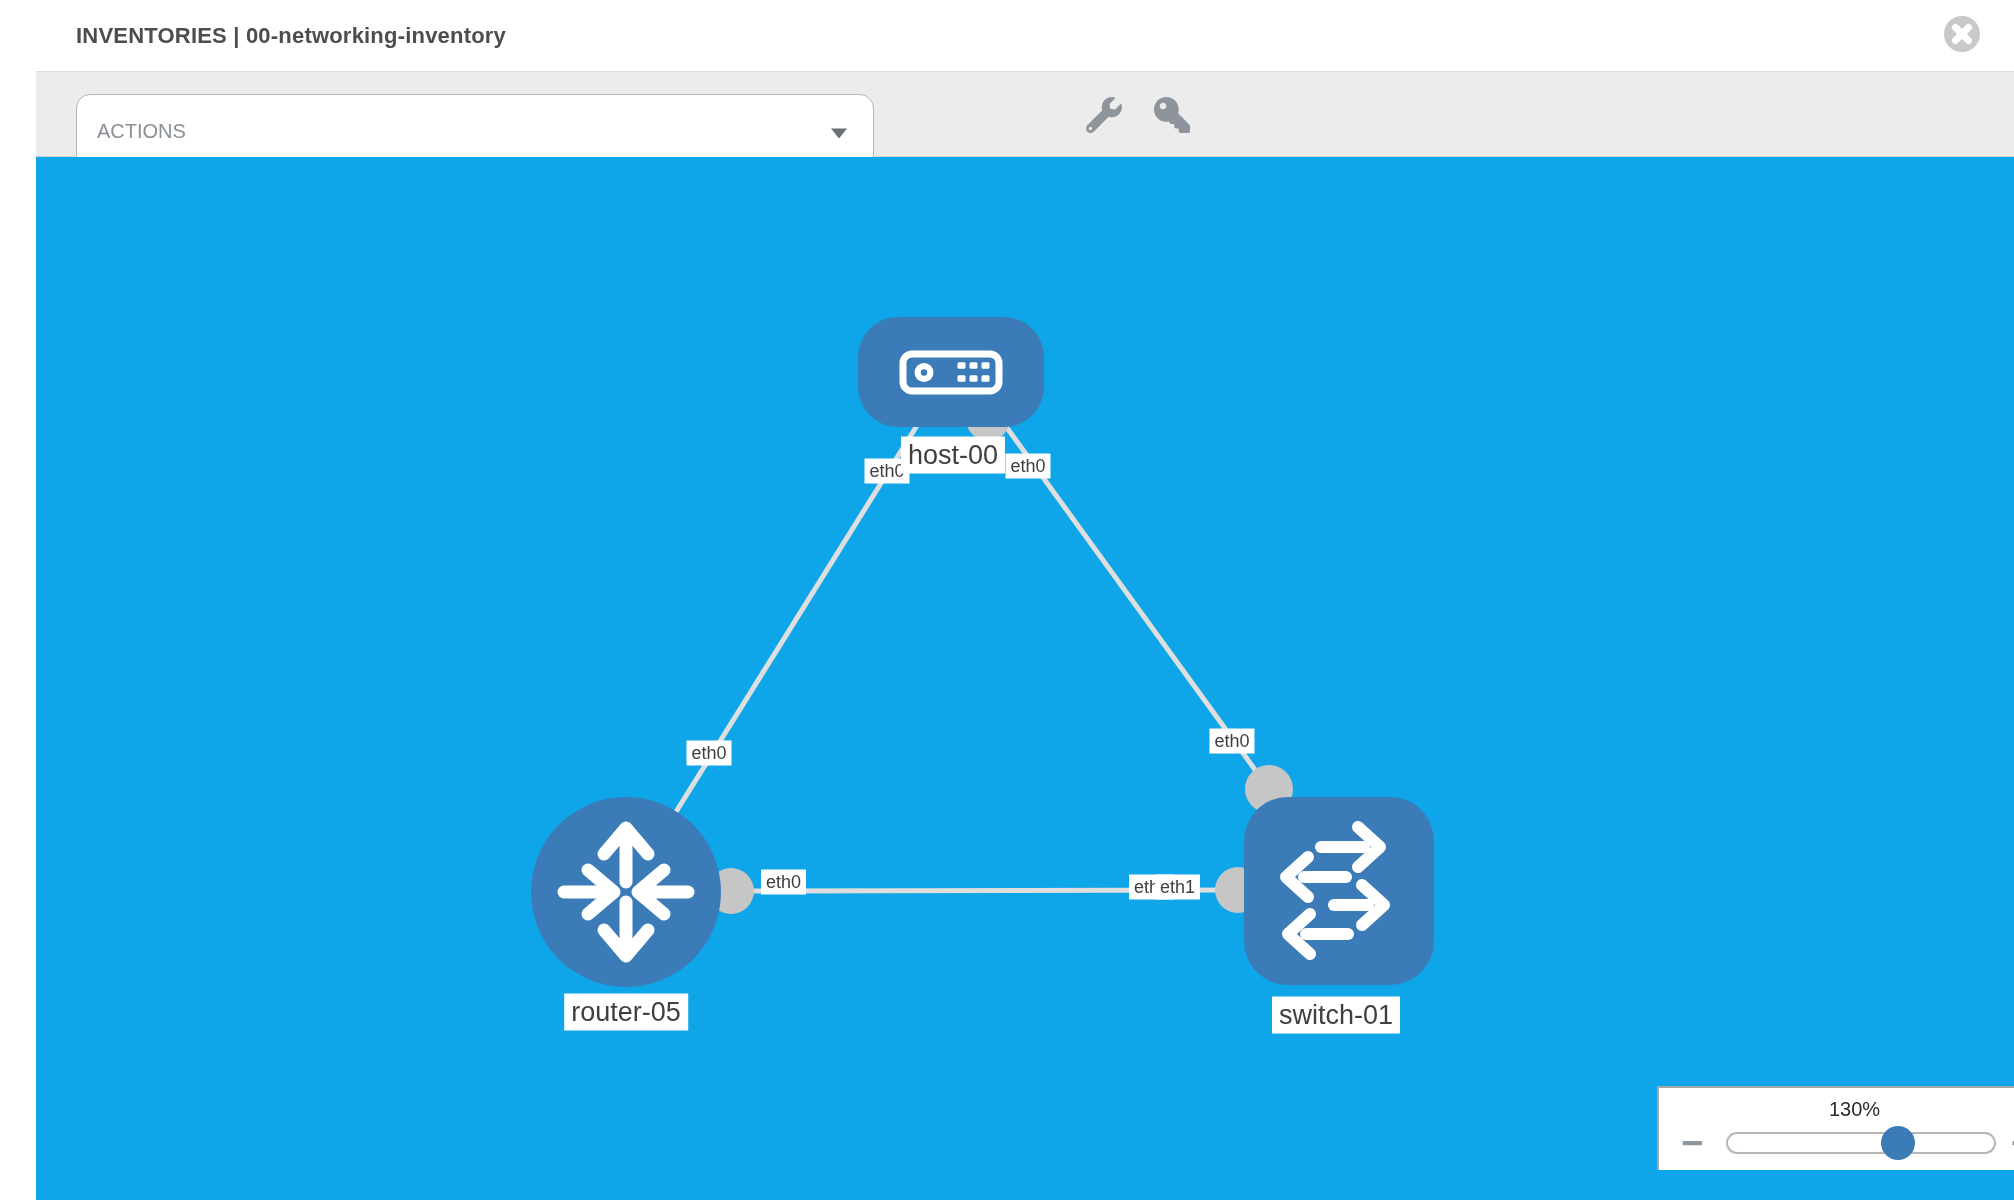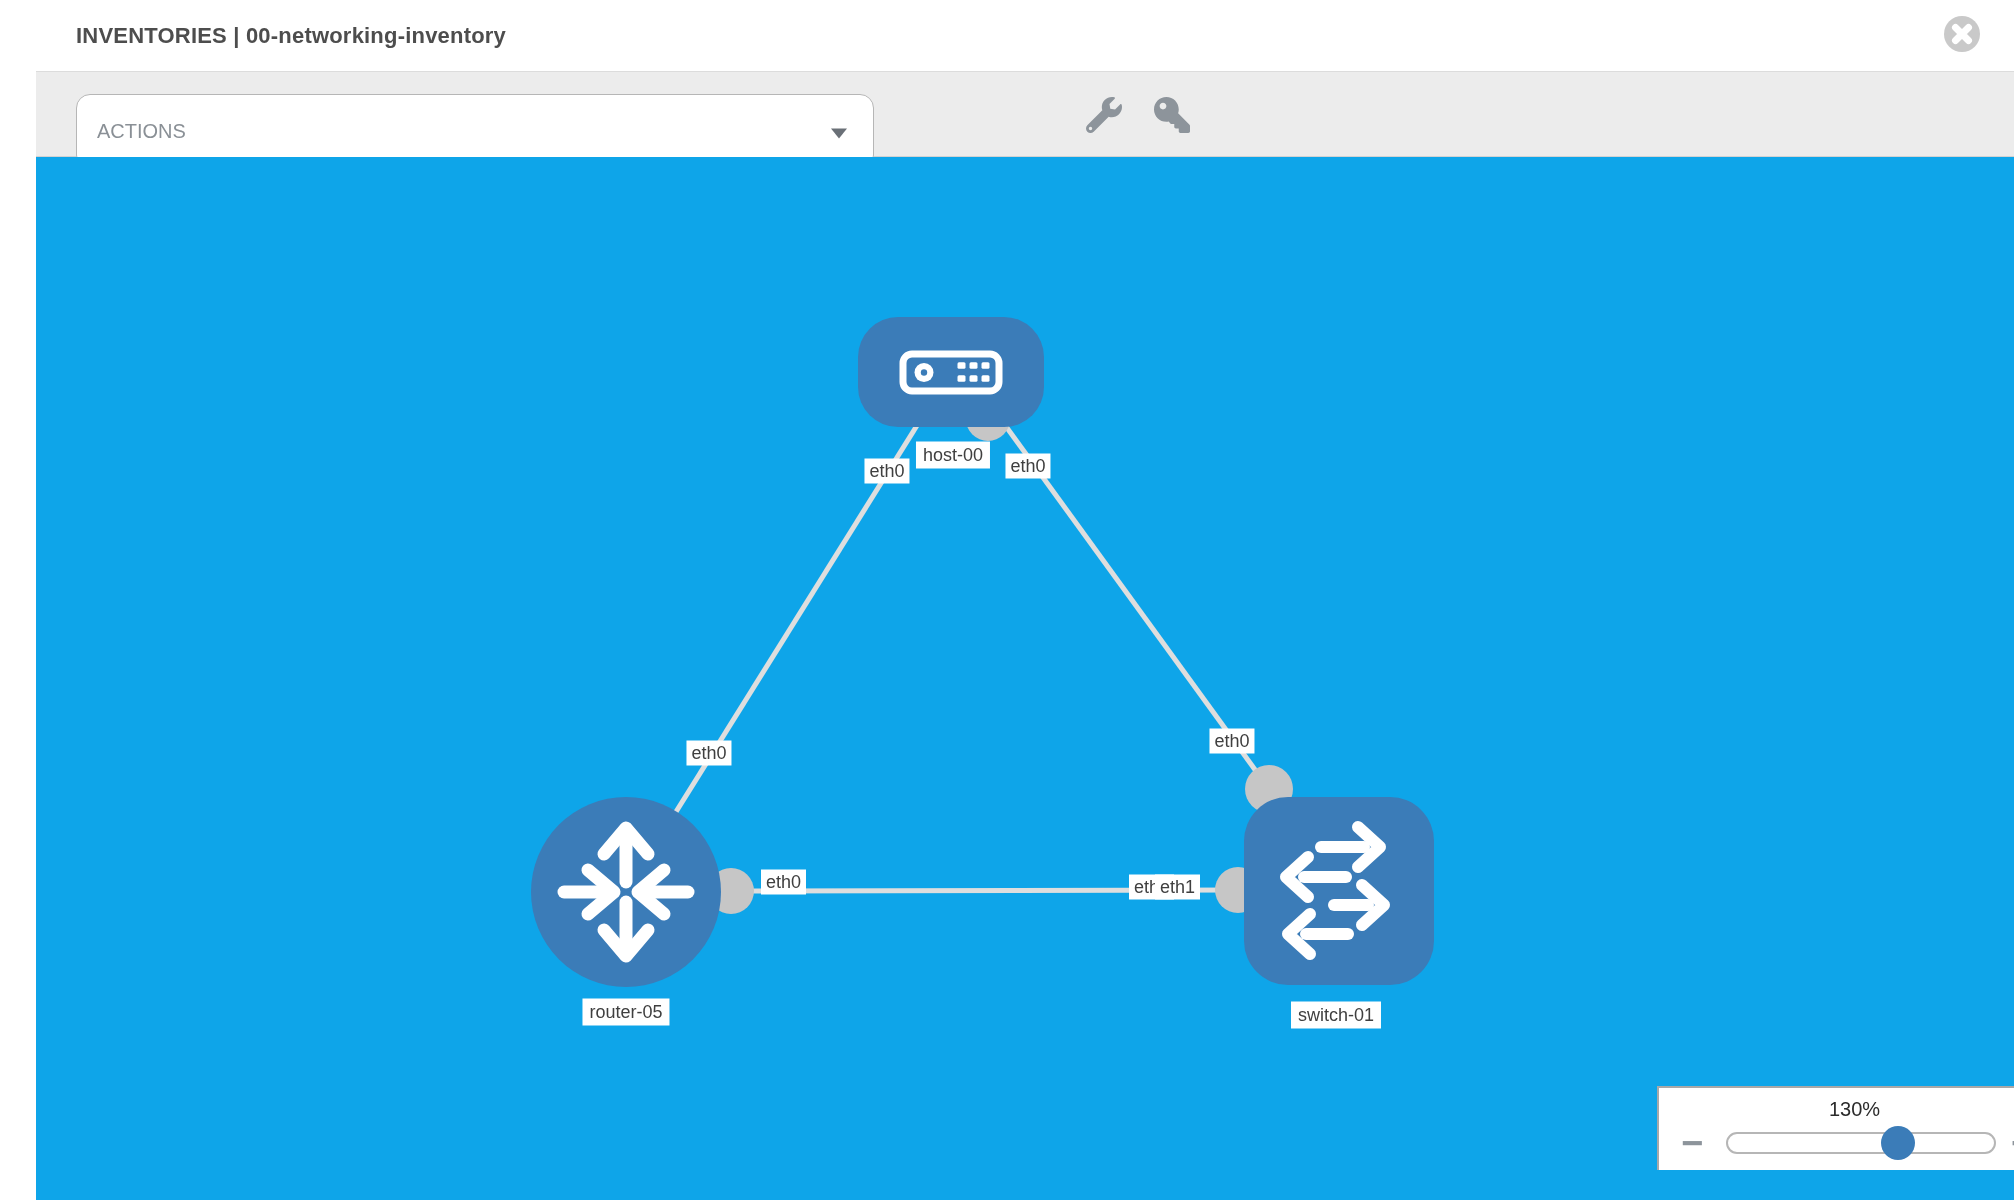--- a/index.html
+++ b/index.html
@@ -26,21 +26,21 @@
   .tool-btn { position:absolute; top:24px; width:44px; height:40px; border:none; background:transparent;
               cursor:pointer; padding:0; }
   .tool-wrench { left:1046px; }
   .tool-key { left:1114px; }
 
   
   .canvas { position:relative; width:2014px; height:1043px; background:#0ea5e9; overflow:hidden; }
   .topo-svg { position:absolute; left:0; top:0; }
 
   .node-label, .iface-label { position:absolute; background:#ffffff; color:#3f3f3f; white-space:nowrap; }
-  .node-label { font-size:18px; padding:3px 7px; transform:translate(-50%,-50%); }
+  .node-label { font-size:27px; padding:3px 7px; transform:translate(-50%,-50%); }
   .iface-label { font-size:18px; padding:2px 5px; transform:translate(0,-50%); }
   .centered { transform:translate(-50%,-50%); }
 
   
   .zoom-panel { position:absolute; left:1621px; top:929px; width:393px; height:84px;
                 background:#ffffff; border-left:2px solid #a8a8a8; border-top:2px solid #a8a8a8; }
   .zoom-level { position:absolute; left:0; top:10px; width:100%; text-align:center;
                 font-size:20px; color:#2b2b2b; }
   .zoom-minus, .zoom-plus { position:absolute; top:36px; border:none; background:transparent;
                 font-size:38px; font-weight:700; color:#8d949b; cursor:pointer; line-height:38px; }

